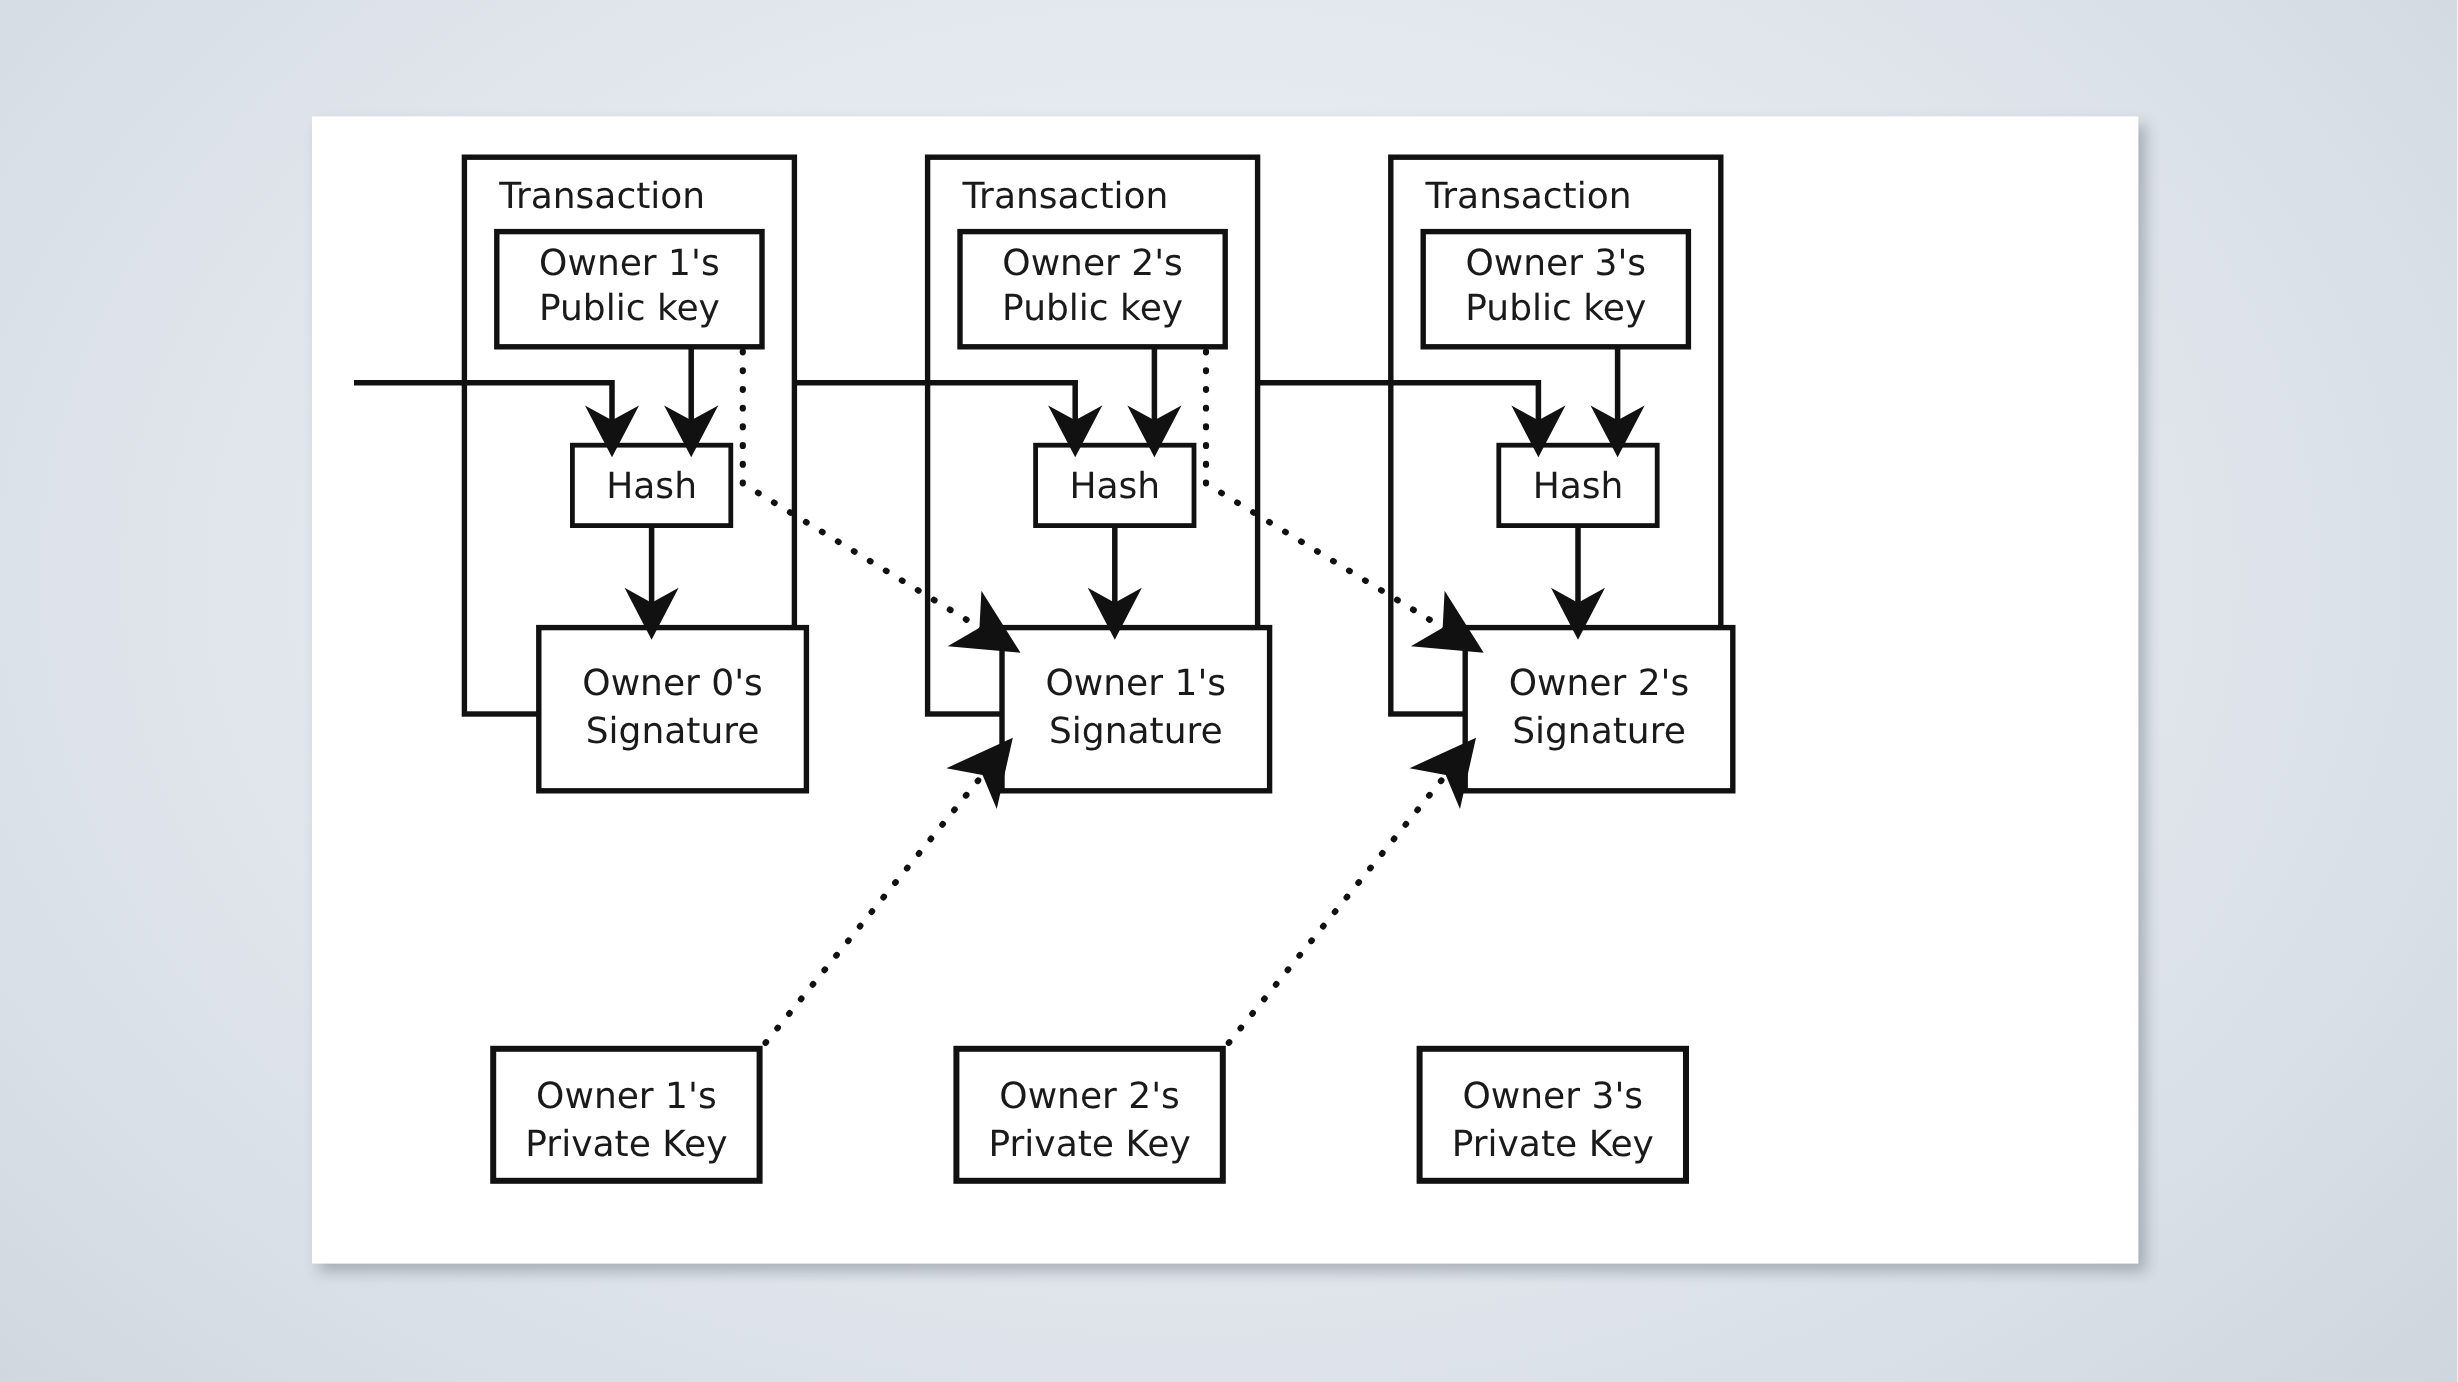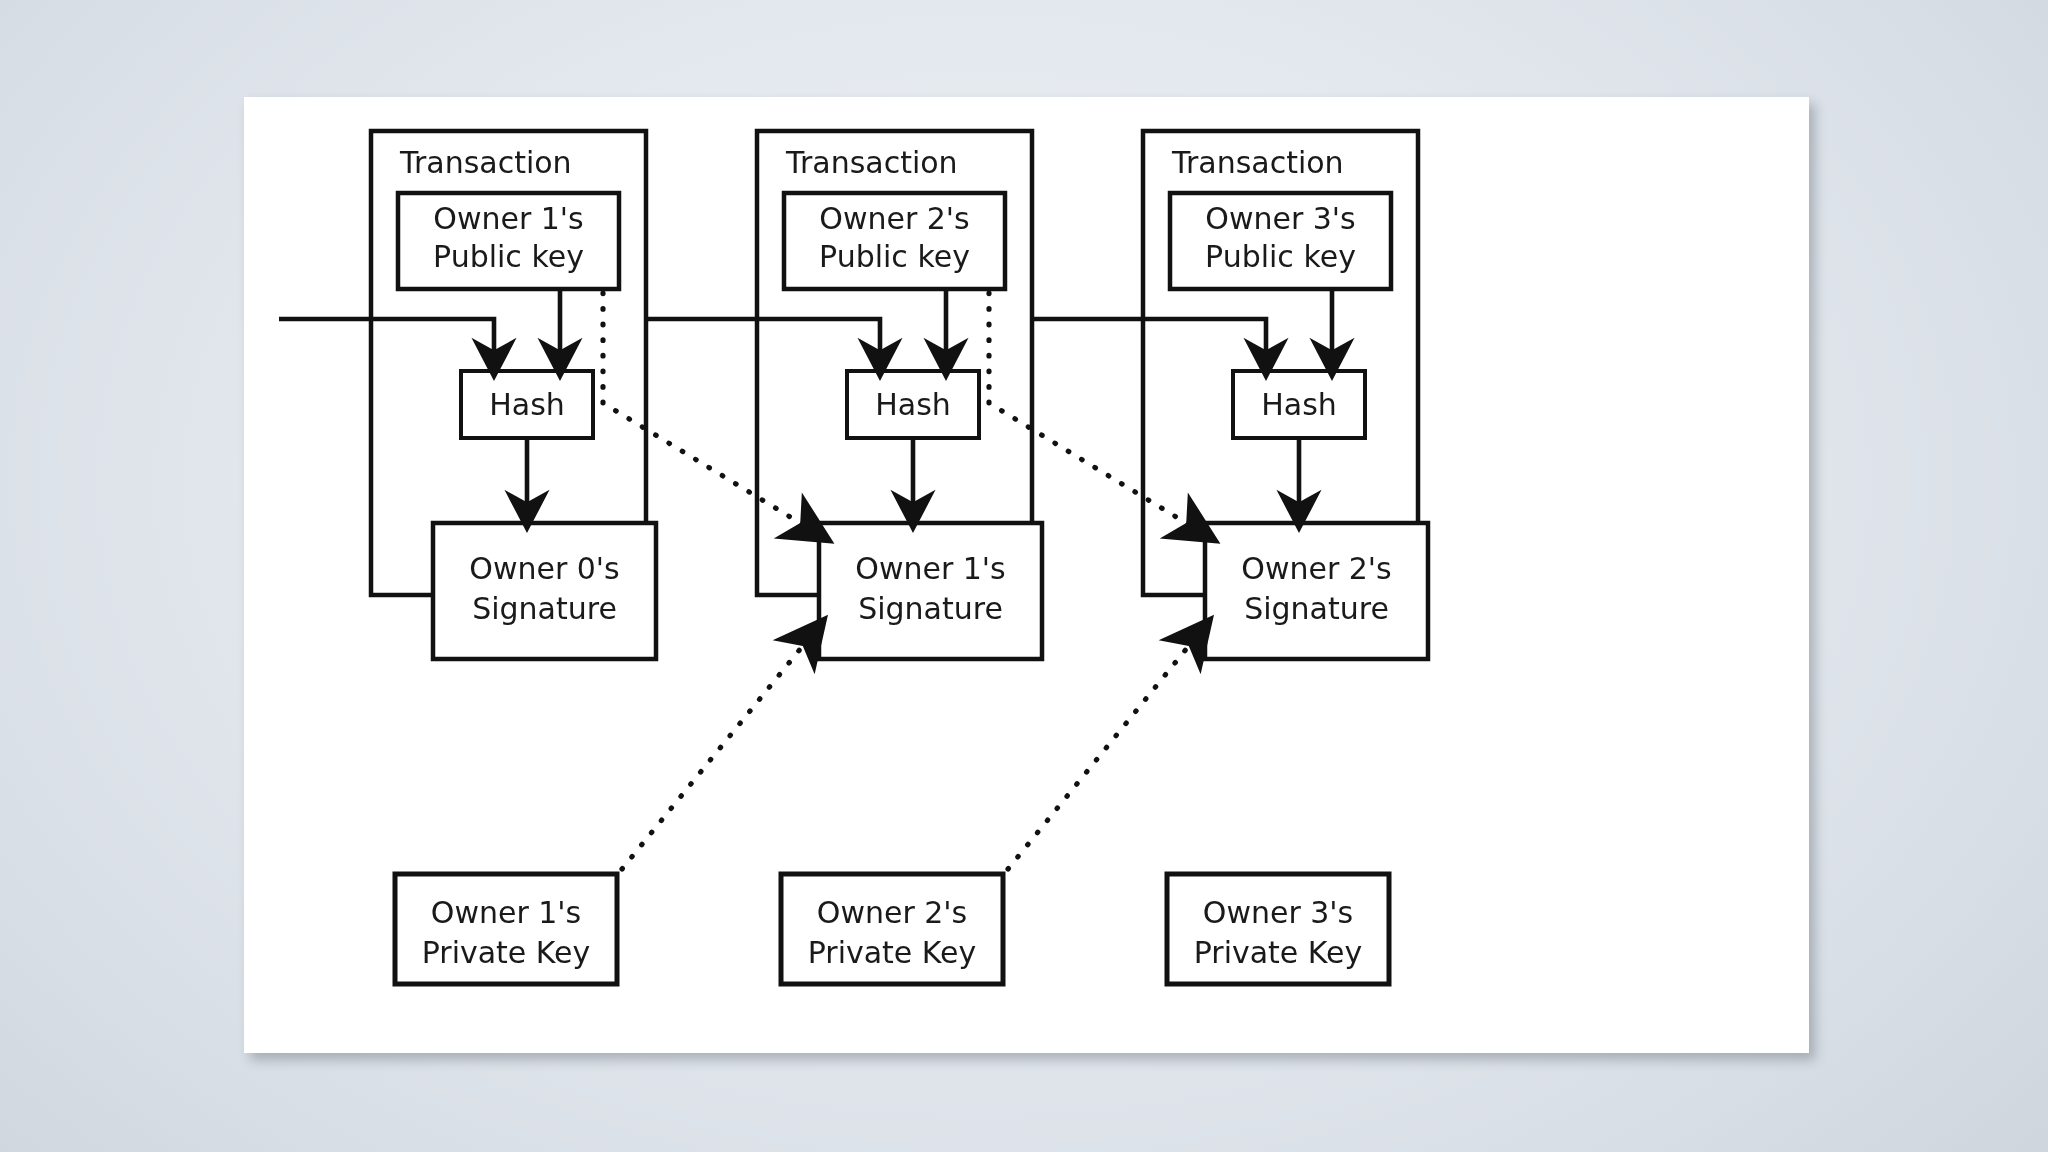--- a/index.html
+++ b/index.html
@@ -11,27 +11,26 @@
     font-family: "DejaVu Sans", sans-serif;
   }
   #page-root {
     position: relative;
     width: 2048px;
     height: 1152px;
     background: radial-gradient(ellipse 1400px 1000px at 48% 42%, #eef1f5 0%, #e4e9ef 45%, #d9dfe6 78%, #cfd6de 100%);
   }
   #canvas-sheet {
     position: absolute;
-    left: 244px;
+    left: 260px;
     top: 97px;
     width: 1522px;
     height: 956px;
     background: #ffffff;
     box-shadow: 6px 7px 11px rgba(40,48,60,0.28);
-    padding-left: 43px;
   }
   #diagram-svg {
     position: absolute;
     left: 0;
     top: 0;
     width: 1522px;
     height: 956px;
     display: block;
   }
   .box-rect {

